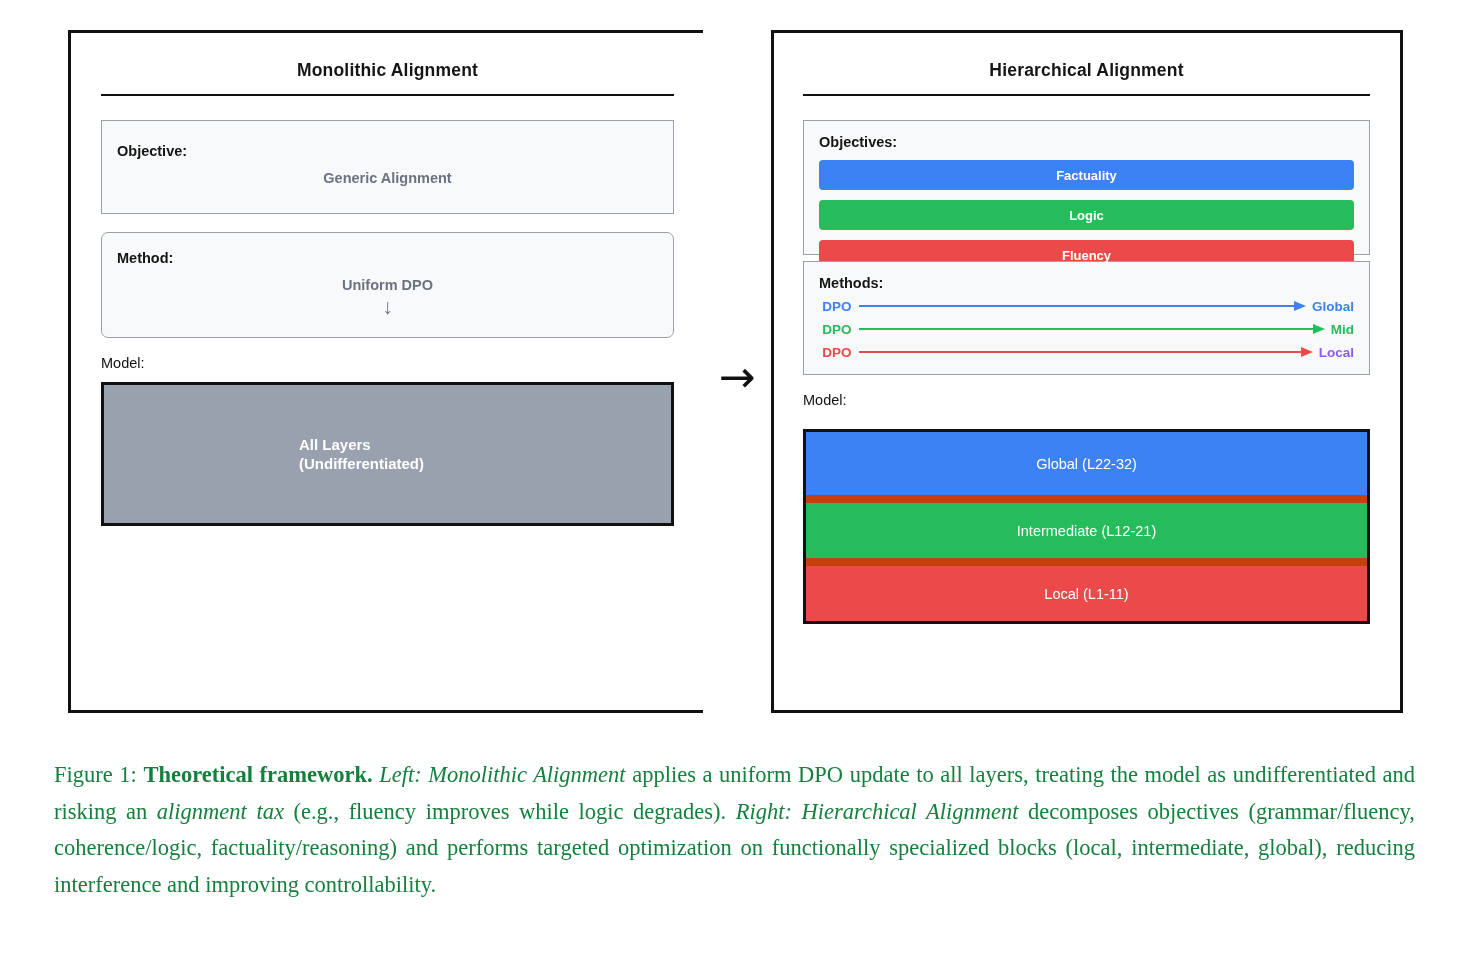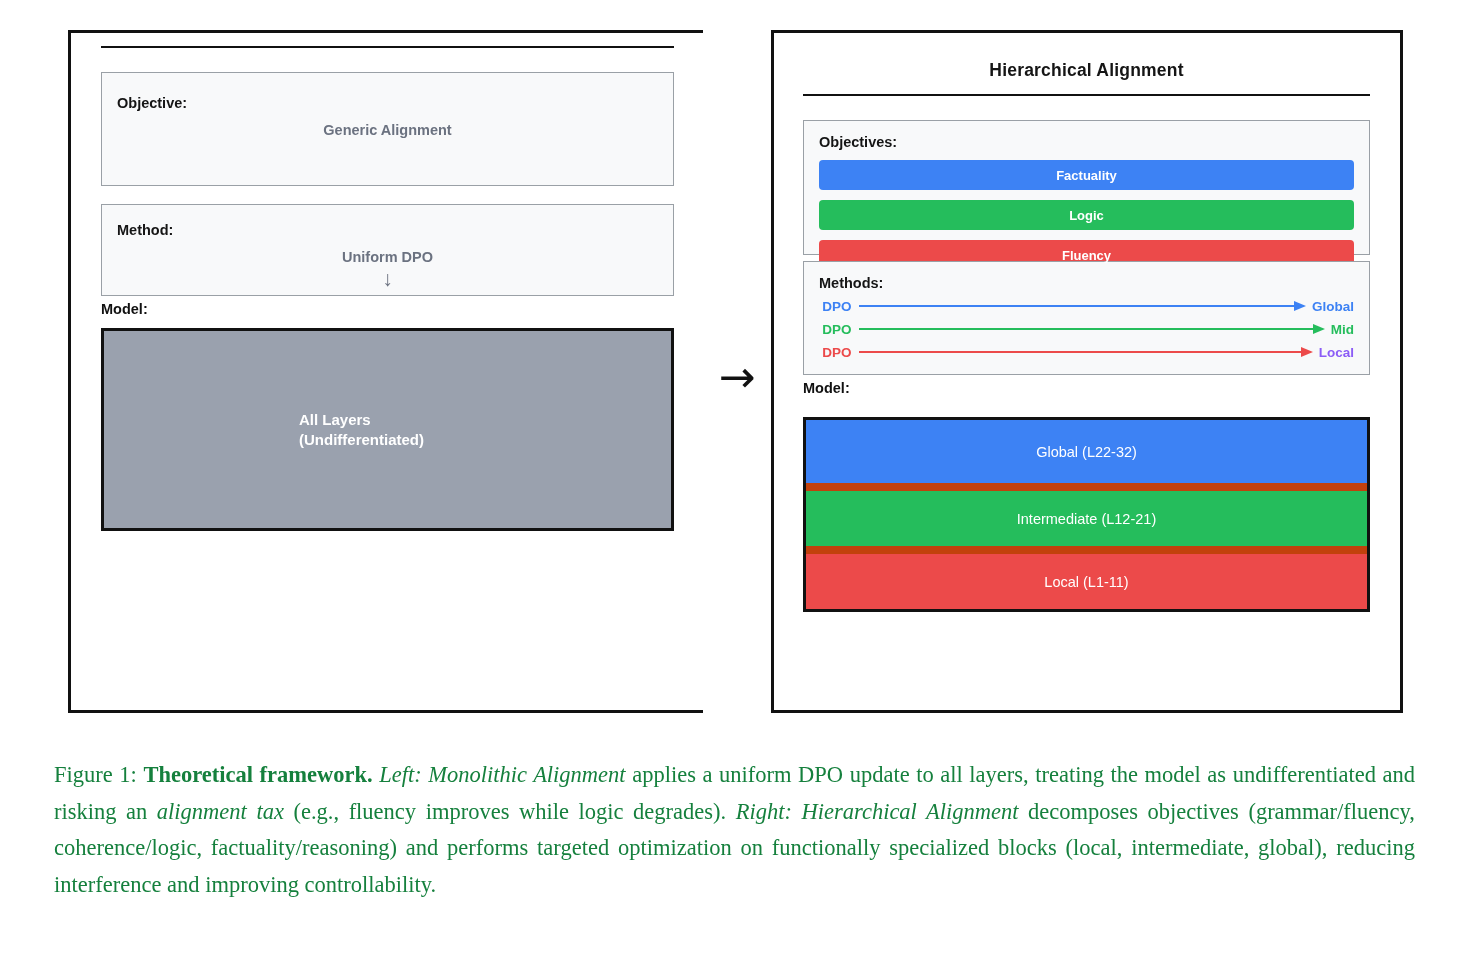--- a/index.html
+++ b/index.html
@@ -13,26 +13,26 @@
   .panel-right { left: 771px; width: 632px; padding: 0 30px 0 29px; }
 
   .panel-title { padding-top: 27px; font-size: 17.5px; font-weight: bold; text-align: center;
                  letter-spacing: 0.2px; color: #151515; }
   .title-rule  { border: none; border-top: 2.5px solid #111; margin-top: 13px; }
 
   .info-box { background: #f8f9fa; border: 1.5px solid #9aa0a6; padding: 0 15px; }
   .box-label { font-size: 14.5px; font-weight: bold; color: #151515; }
 
   
-  .objective-box { margin-top: 24px; height: 114px; padding-top: 22px; }
-  .method-box    { margin-top: 18px; height: 92px; padding-top: 17px; }
+  .objective-box { margin-top: 24px; height: 94px; padding-top: 22px; }
+  .method-box    { margin-top: 18px; height: 106px; padding-top: 17px; border-radius: 7px; }
   .muted-value   { font-size: 14.5px; font-weight: bold; text-align: center; margin-top: 11px; }
   .down-arrow    { text-align: center; font-size: 21px; font-weight: bold; margin-top: 2px; }
-  .model-label   { margin-top: 5px; font-size: 14.5px; font-weight: bold; }
-  .mono-model    { margin-top: 11px; height: 203px; border: 3px solid #111;
+  .model-label   { margin-top: 17px; font-size: 14.5px; font-weight: normal; }
+  .mono-model    { margin-top: 11px; height: 144px; border: 3px solid #111;
                    display: flex; align-items: center; justify-content: center; }
   .mono-model-text { font-size: 15px; font-weight: bold; color: #ffffff; line-height: 19.5px;
                      text-align: left; transform: translateX(-26px); }
 
   
   .objectives-box { margin-top: 24px; height: 135px; padding-top: 13px; }
   .obj-bar { height: 30px; margin-top: 10px; border-radius: 4px;
              display: flex; align-items: center; justify-content: center;
              color: #fff; font-size: 13px; font-weight: bold; }
   .obj-bar:first-of-type { margin-top: 9px; }
@@ -59,20 +59,21 @@
              text-align: justify; color: #15803d; }
   .caption .seg-bold   { font-weight: bold; }
   .caption .seg-italic { font-style: italic; }
 </style>
 </head>
 <body>
 
 <div class="figure-area">
 
   <section class="panel panel-left">
+    <div class="panel-title">Monolithic Alignment</div>
     <hr class="title-rule">
 
     <div class="info-box objective-box">
       <div class="box-label">Objective:</div>
       <div class="muted-value" style="color: rgb(107, 114, 128);">Generic Alignment</div>
     </div>
 
     <div class="info-box method-box">
       <div class="box-label">Method:</div>
       <div class="muted-value" style="color: rgb(107, 114, 128);">Uniform DPO</div>

